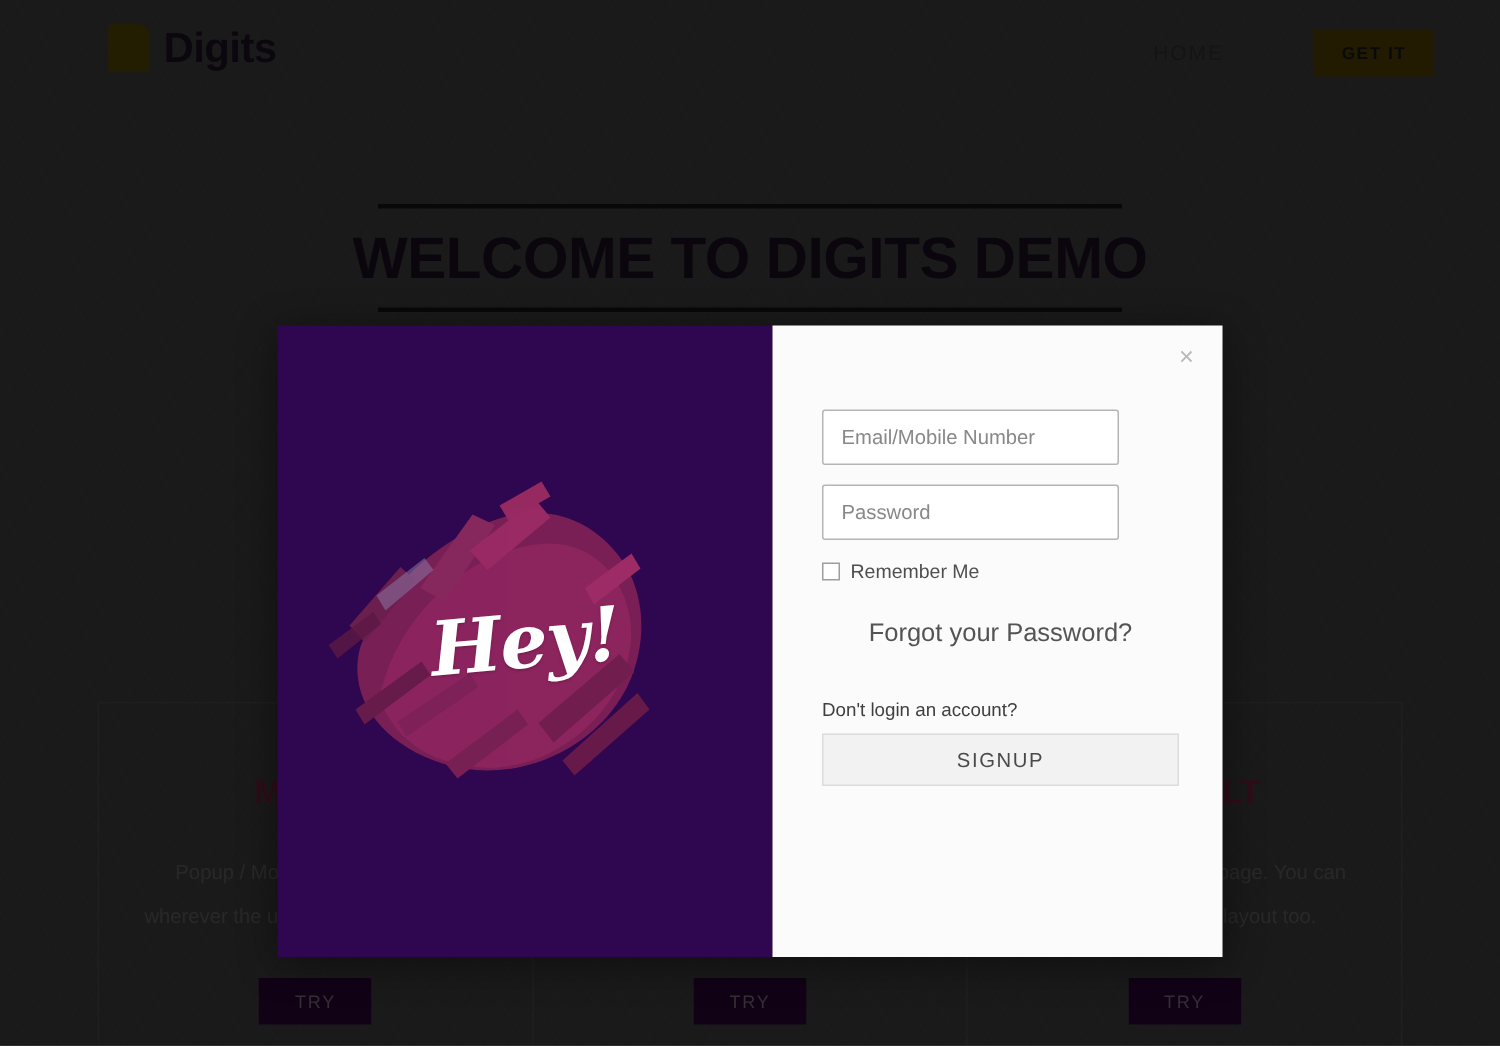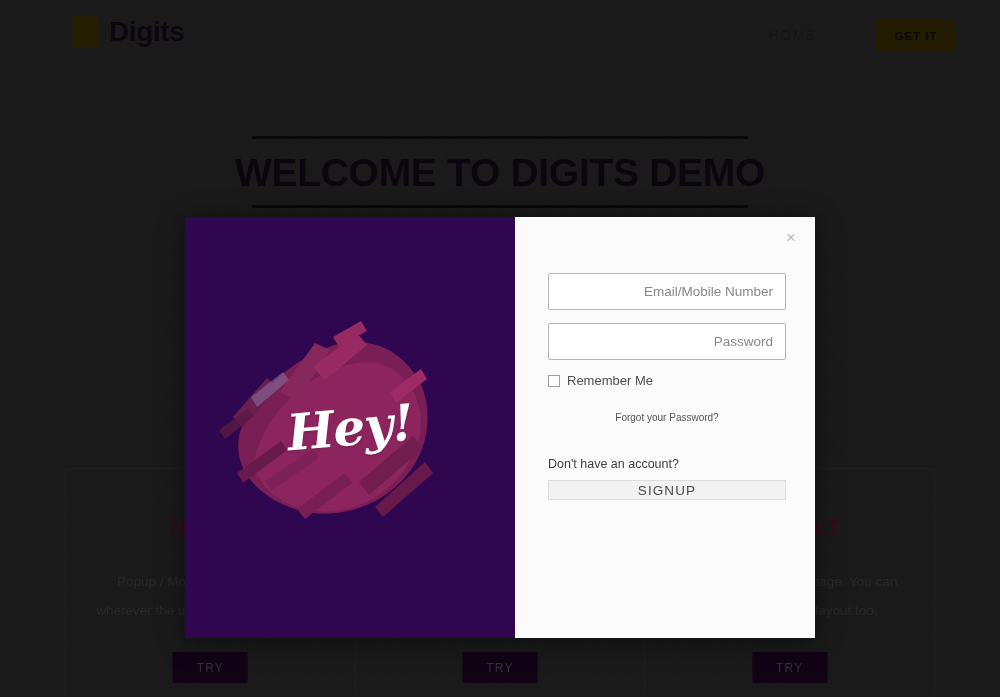--- a/index.html
+++ b/index.html
@@ -151,31 +151,30 @@
   #close-btn {
     position: absolute; right: 13px; top: 9px;
     width: 22px; height: 22px;
     background: none; border: none; cursor: pointer;
     color: #b9b9b9; font-size: 17px; line-height: 1;
     display: flex; align-items: center; justify-content: center;
     font-family: "Liberation Sans", sans-serif;
   }
   .field {
     display: block;
-    width: 238px; height: 37px;
+    width: 198px; height: 37px;
     border: 1px solid #b5b5b5;
     background: #ffffff;
     border-radius: 2px;
     padding: 0 12px;
     font-size: 13.5px;
     color: #333;
     font-family: "Liberation Sans", sans-serif;
     margin-bottom: 13px;
     outline: none;
-    text-align: right;
   }
   .field::placeholder { color: #888888; }
   #remember-row {
     display: flex; align-items: center; gap: 7px;
     margin: 8px 0 24px;
   }
   #remember-box {
     width: 12px; height: 12px;
     border: 1px solid #9e9e9e;
     background: #fff;
@@ -187,30 +186,30 @@
     background: #ffbd0a;
     color: #ffffff;
     border: none; cursor: pointer;
     font-size: 13.5px; letter-spacing: 1.1px;
     font-family: "Liberation Sans", sans-serif;
     display: flex; align-items: center; justify-content: center;
   }
   #forgot-link {
     display: block; width: 238px;
     text-align: center;
-    font-size: 10px; color: #545454;
+    font-size: 17px; color: #545454;
     margin: 11px 0 12px;
     text-decoration: none; cursor: pointer;
   }
   #no-account-text {
     font-size: 12.5px; color: #3f3f3f;
     margin: 34px 0 9px;
   }
   #signup-btn {
-    width: 238px; height: 20px;
+    width: 238px; height: 35px;
     background: #f2f2f2;
     border: 1px solid #dcdcdc;
     color: #4a4a4a;
     font-size: 13.5px; letter-spacing: 1.1px;
     cursor: pointer;
     font-family: "Liberation Sans", sans-serif;
     display: flex; align-items: center; justify-content: center;
   }
 </style>
 </head>
@@ -286,20 +285,20 @@
 
       <div id="remember-row">
         <div id="remember-box"></div>
         <span id="remember-label">Remember Me</span>
       </div>
 
 
       <a id="forgot-link">Forgot your Password?</a>
 
 
-      <div id="no-account-text">Don't have an account?</div>
+      <div id="no-account-text">Don't login an account?</div>
 
       <button id="signup-btn">SIGNUP</button>
     </div>
 
   </div>
 
 </div>
 
 </body></html>

